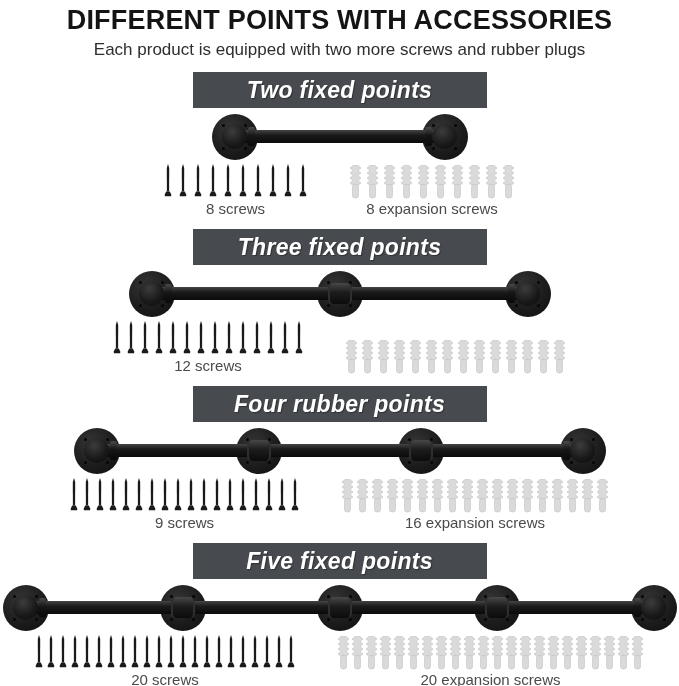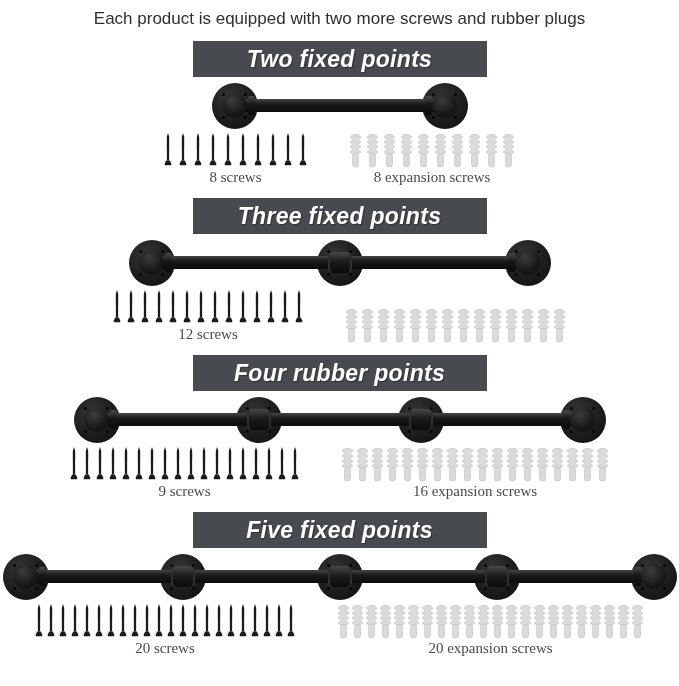--- a/index.html
+++ b/index.html
@@ -53,33 +53,34 @@
     background:linear-gradient(180deg,#4a4a4a,#161616 45%,#090909);
     z-index:4;
   }
   .pipe-coupling{
     position:absolute;width:24px;height:21px;top:13px;border-radius:5px;
     background:linear-gradient(180deg,#484848,#1c1c1c 45%,#0b0b0b);
     border-left:2px solid #2f2f2f;border-right:2px solid #2f2f2f;
     z-index:3;
   }
   .acc-row{
-    display:flex;justify-content:center;align-items:flex-end;gap:42px;font-family:Liberation Serif, serif;
+    display:flex;justify-content:center;align-items:flex-end;gap:42px;
   }
   .acc-group{display:flex;flex-direction:column;align-items:center;}
   .icon-row{display:flex;align-items:flex-end;}
   .acc-label{
     font-size:15px;color:var(--label-text);line-height:17px;margin-top:1px;
     white-space:nowrap;
   }
 </style>
 </head>
 <body>
 
 <header class="page-header">
+  <h1 class="page-title">DIFFERENT POINTS WITH ACCESSORIES</h1>
   <div class="page-subtitle">Each product is equipped with two more screws and rubber plugs</div>
 </header>
 
 <main id="sections">
   <section class="product-section">
     <div class="banner">
       <span class="banner-text">Two fixed points</span>
     </div>
     <div class="bar" style="width: 256px;">
         <div class="flange" style="left: 0px;">

